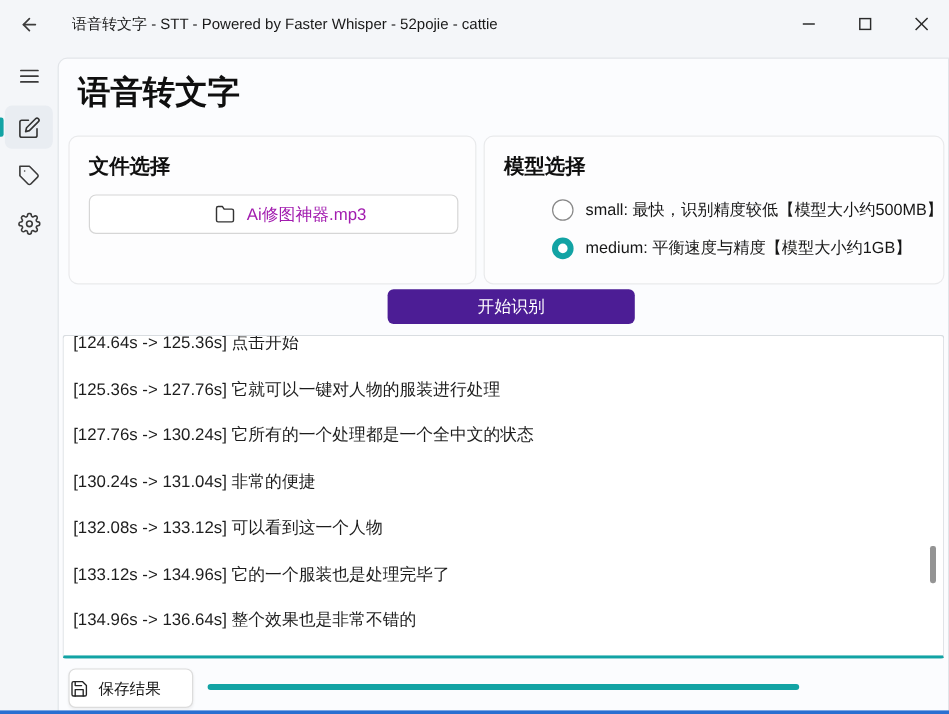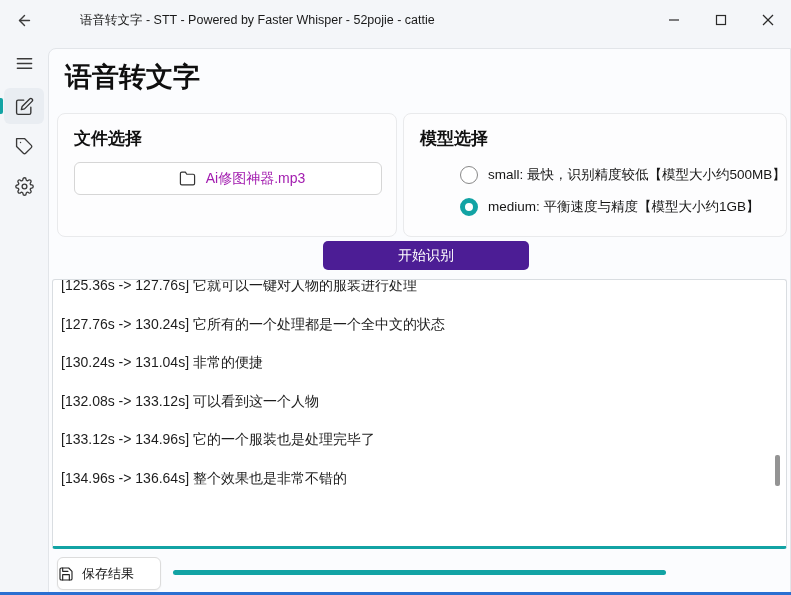--- a/index.html
+++ b/index.html
@@ -9,21 +9,21 @@
     background:#f4f6f9; position:relative; color:#1a1a1a;
   }
   
   .titlebar { position:absolute; top:0; left:0; width:791px; height:40px; }
   .back-btn {
     position:absolute; left:10px; top:7px; width:28px; height:26px;
     background:transparent; border:none; display:flex; align-items:center; justify-content:center; cursor:pointer;
   }
   .win-title {
     position:absolute; left:60px; top:0; height:40px; line-height:40px;
-    font-size:12.5px; color:#191919; white-space:nowrap;margin-left:20px;
+    font-size:12.5px; color:#191919; white-space:nowrap;
   }
   .win-controls { position:absolute; right:0; top:0; height:40px; display:flex; }
   .win-controls button {
     width:47px; height:40px; background:transparent; border:none;
     display:flex; align-items:center; justify-content:center; cursor:pointer;
   }
   
   .sidebar { position:absolute; left:0; top:40px; width:48px; height:555px; }
   .nav-btn {
     position:absolute; left:4px; width:40px; height:36px; border:none; background:transparent;
@@ -196,20 +196,21 @@
       <div class="radio-row r2">
         <span class="radio checked"></span>
         <span>medium: 平衡速度与精度【模型大小约1GB】</span>
       </div>
     </section>
 
     <button class="start-btn">开始识别</button>
 
     <div class="results">
       <div class="rows">
+        <div class="t-row">[124.64s -&gt; 125.36s] 点击开始</div>
         <div class="t-row">[125.36s -&gt; 127.76s] 它就可以一键对人物的服装进行处理</div>
         <div class="t-row">[127.76s -&gt; 130.24s] 它所有的一个处理都是一个全中文的状态</div>
         <div class="t-row">[130.24s -&gt; 131.04s] 非常的便捷</div>
         <div class="t-row">[132.08s -&gt; 133.12s] 可以看到这一个人物</div>
         <div class="t-row">[133.12s -&gt; 134.96s] 它的一个服装也是处理完毕了</div>
         <div class="t-row">[134.96s -&gt; 136.64s] 整个效果也是非常不错的</div>
       </div>
       <div class="scroll-thumb"></div>
     </div>
 

